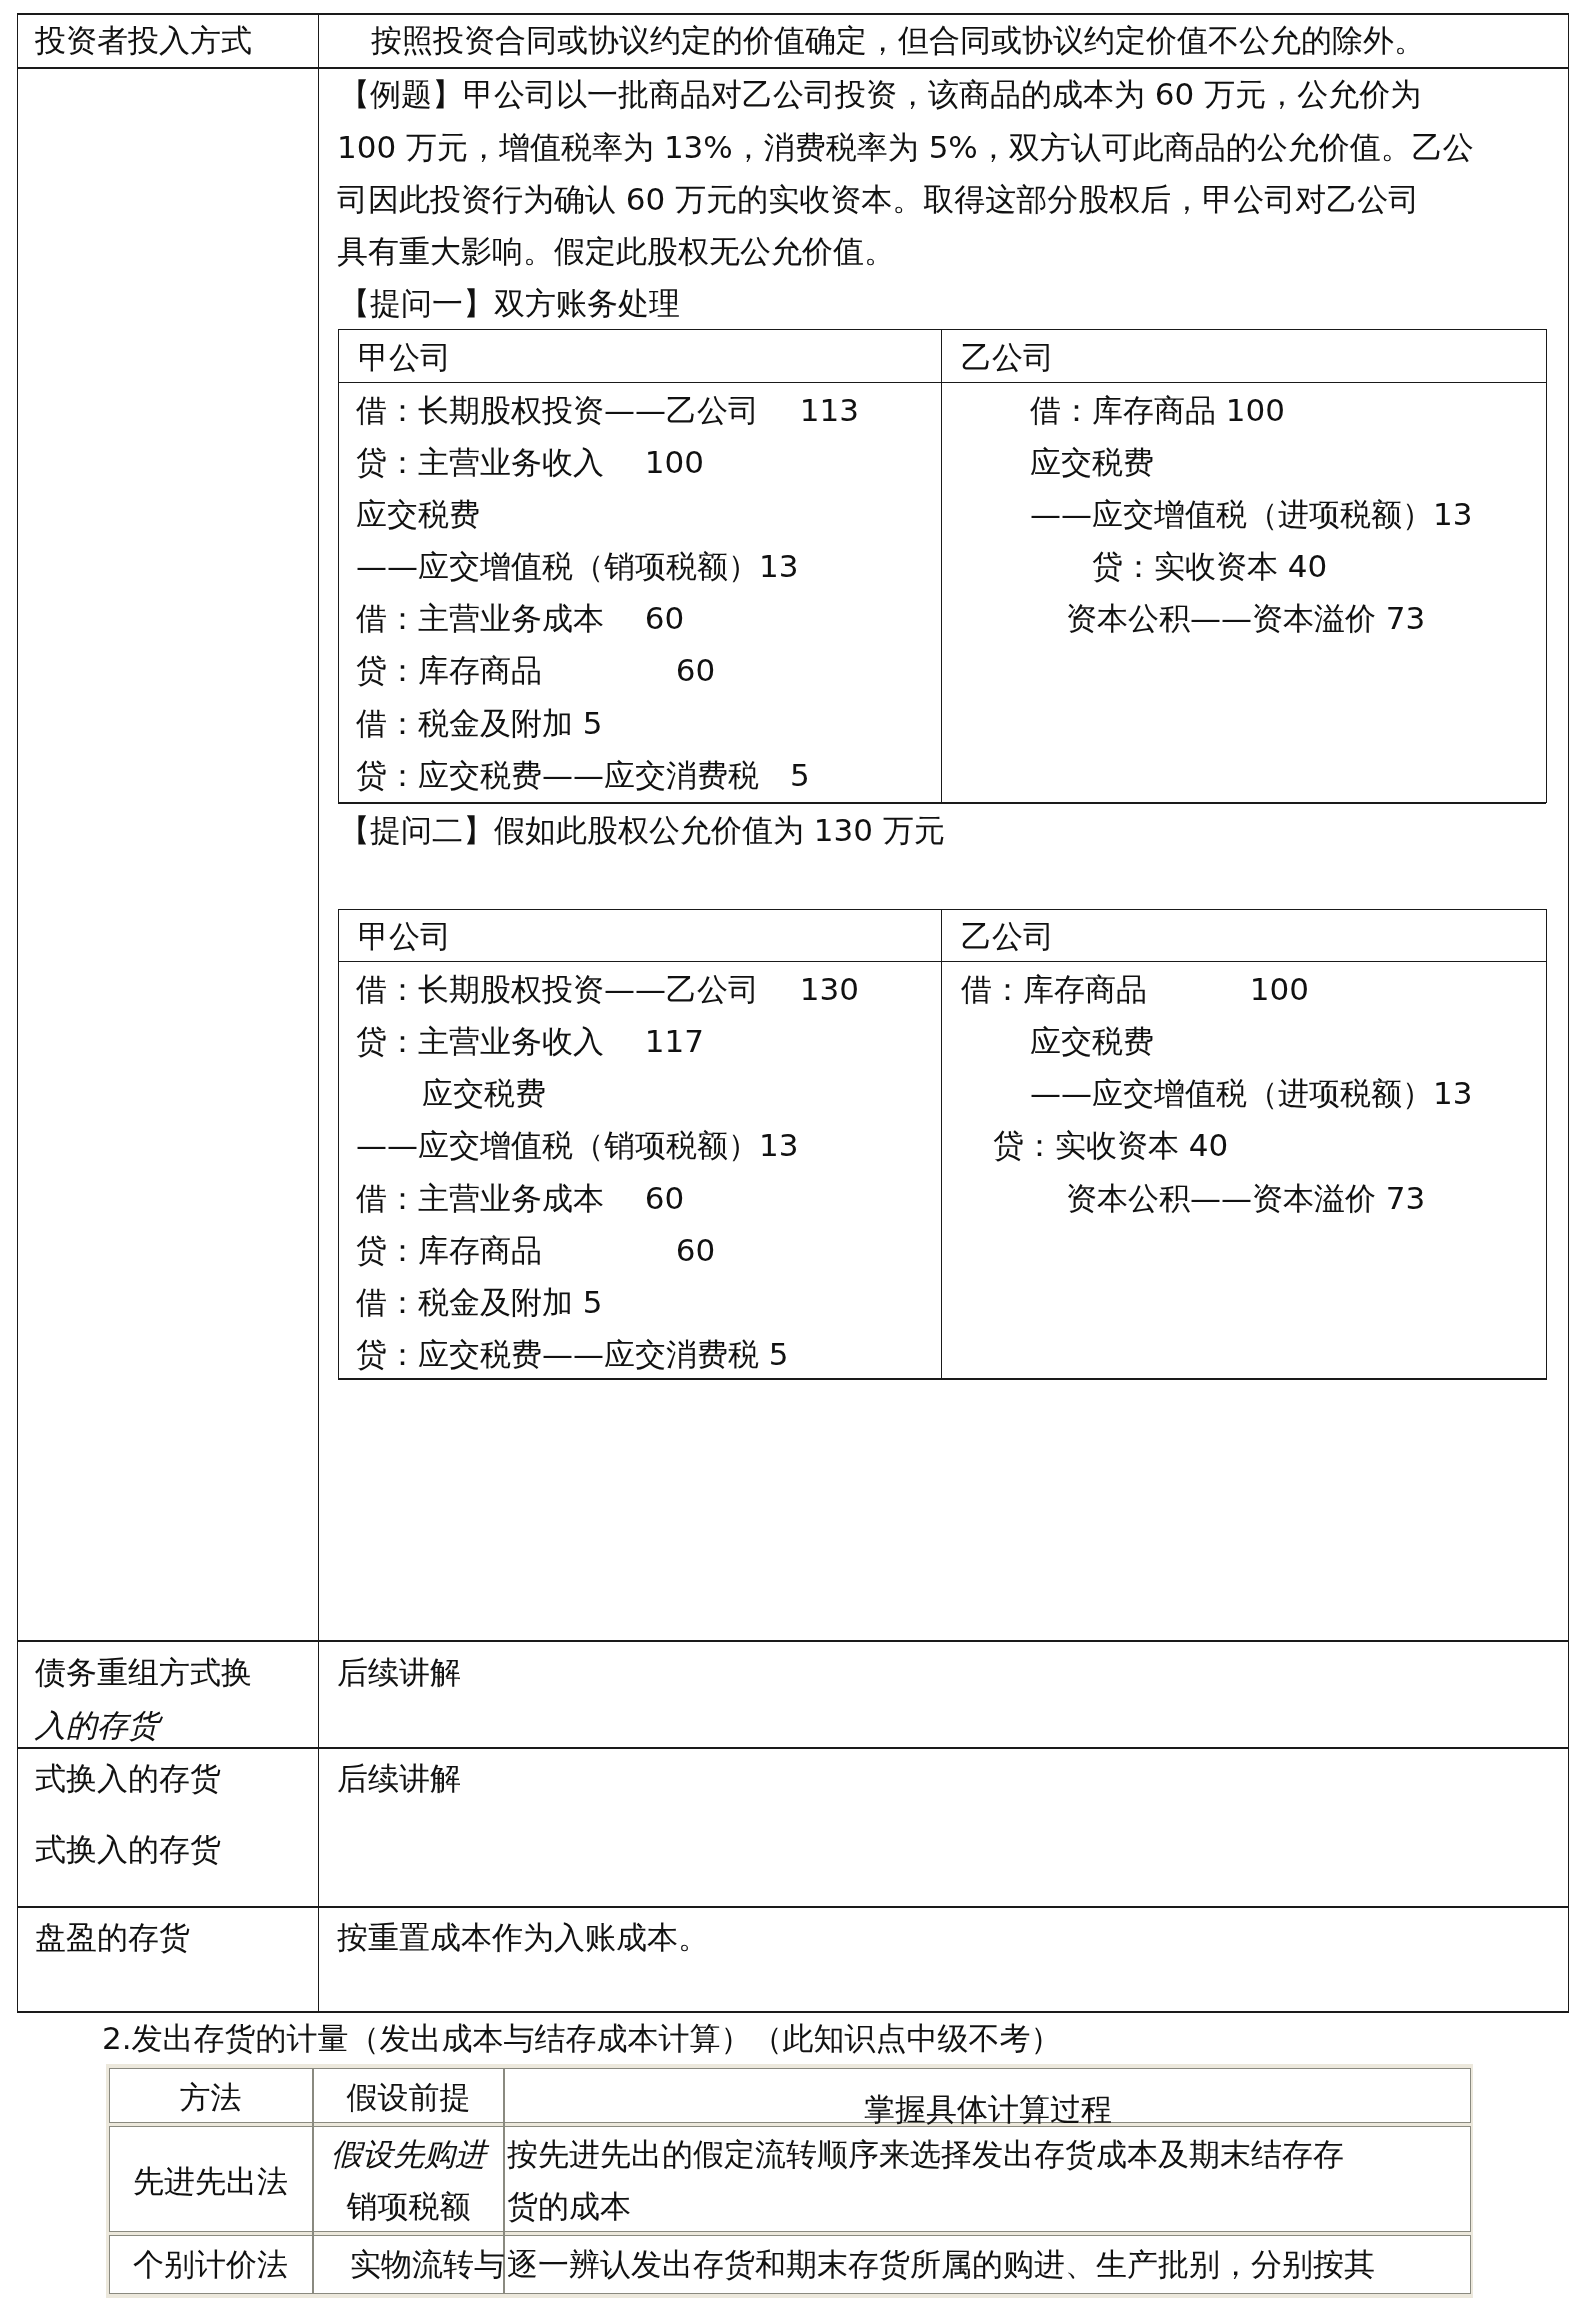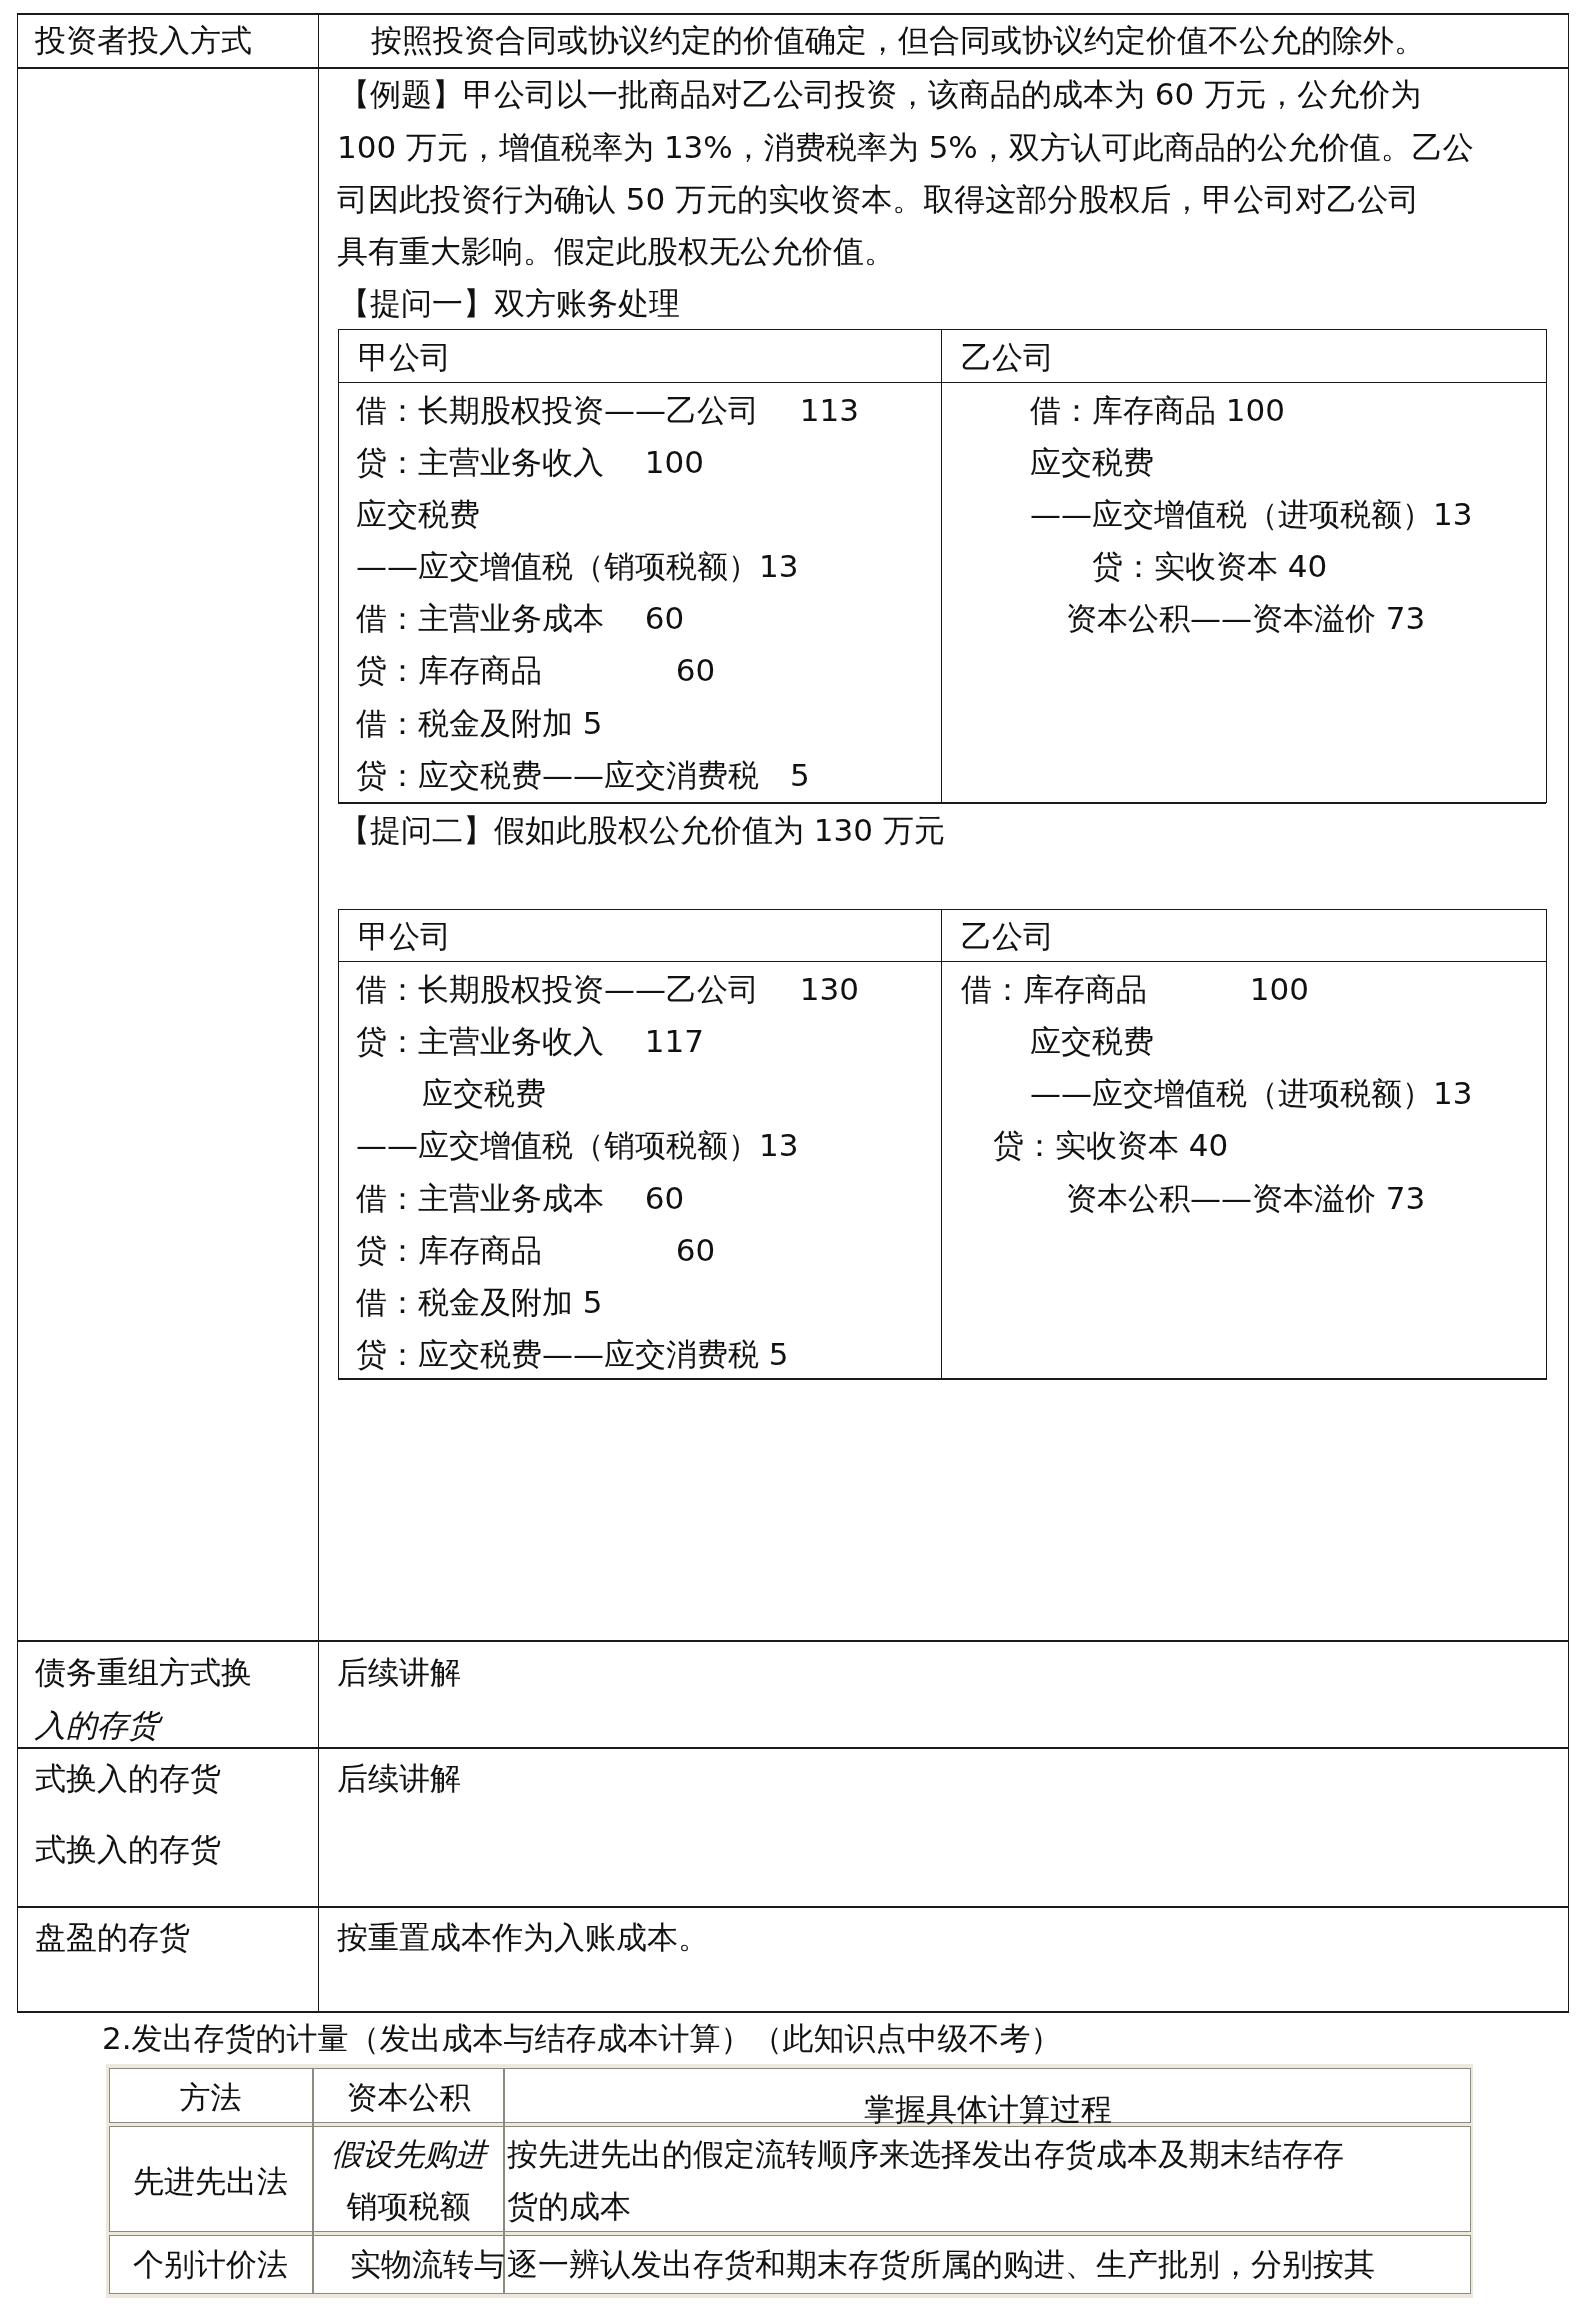--- a/index.html
+++ b/index.html
@@ -31,21 +31,21 @@
   <div class="hline thick" style="left:17px; top:1906px; width:1552px;"></div>
   <div class="hline thick" style="left:17px; top:2011px; width:1552px;"></div>
 </div>
 
 <div class="line" style="left:35px; top:14.2px;">投资者投入方式</div>
 <div class="line" style="left:371px; top:14.2px;">按照投资合同或协议约定的价值确定，但合同或协议约定价值不公允的除外。</div>
 
 <div>
   <div class="line" style="left:339px; top:68px;">【例题】甲公司以一批商品对乙公司投资，该商品的成本为 60 万元，公允价为</div>
   <div class="line" style="left:337px; top:121px;">100 万元，增值税率为 13%，消费税率为 5%，双方认可此商品的公允价值。乙公</div>
-  <div class="line" style="left:337px; top:173px;">司因此投资行为确认 50 万元的实收资本。取得这部分股权后，甲公司对乙公司</div>
+  <div class="line" style="left:337px; top:173px;">司因此投资行为确认 60 万元的实收资本。取得这部分股权后，甲公司对乙公司</div>
   <div class="line" style="left:337px; top:225px;">具有重大影响。假定此股权无公允价值。</div>
 </div>
 <div class="line" style="left:339px; top:277px;">【提问一】双方账务处理</div>
 
 <div>
   <div class="hline" style="left:338px; top:329px; width:1208px;"></div>
   <div class="hline" style="left:338px; top:382px; width:1208px;"></div>
   <div class="hline thick" style="left:338px; top:802px; width:1208px;"></div>
   <div class="vline" style="left:338px; top:329px; height:474px;"></div>
   <div class="vline" style="left:941px; top:329px; height:474px;"></div>
@@ -117,21 +117,21 @@
   <div class="abs" style="left:106px; top:2064px; width:1367px; height:234px; background:#ece8dc;"></div>
   <div class="abs" style="left:109px; top:2068px; width:1362px; height:226px; background:#ffffff; border:1.4px solid #8a8a80; box-sizing:border-box;"></div>
 
   <div class="abs" style="left:109px; top:2122px; width:1362px; height:5.4px; background:#ece8dc; border-top:1.4px solid #8a8a80; border-bottom:1.4px solid #8a8a80; box-sizing:border-box;"></div>
   <div class="abs" style="left:109px; top:2231px; width:1362px; height:5.4px; background:#ece8dc; border-top:1.4px solid #8a8a80; border-bottom:1.4px solid #8a8a80; box-sizing:border-box;"></div>
 
   <div class="gb-v" style="left:312px; top:2068px; height:226px;"></div>
   <div class="gb-v" style="left:503px; top:2068px; height:226px;"></div>
 
   <div class="line" style="left:109px; width:203px; text-align:center; top:2071px;">方法</div>
-  <div class="line" style="left:314px; width:189px; text-align:center; top:2071px;">资本公积</div>
+  <div class="line" style="left:314px; width:189px; text-align:center; top:2071px;">假设前提</div>
   <div class="line" style="left:505px; width:966px; text-align:center; top:2071px;margin-top:12px;">掌握具体计算过程</div>
 
   <div class="line" style="left:109px; width:203px; text-align:center; top:2155px;">先进先出法</div>
   <div class="line" style="left:314px; width:189px; text-align:center; top:2128px;font-style:italic;">假设先购进</div>
   <div class="line" style="left:314px; width:189px; text-align:center; top:2180px;">销项税额</div>
   <div class="line" style="left:507px; top:2128px;">按先进先出的假定流转顺序来选择发出存货成本及期末结存存</div>
   <div class="line" style="left:507px; top:2180px;">货的成本</div>
 
   <div class="line" style="left:109px; width:203px; text-align:center; top:2238px;">个别计价法</div>
   <div class="line" style="left:314px; width:227px; text-align:center; top:2238px;">实物流转与</div>

